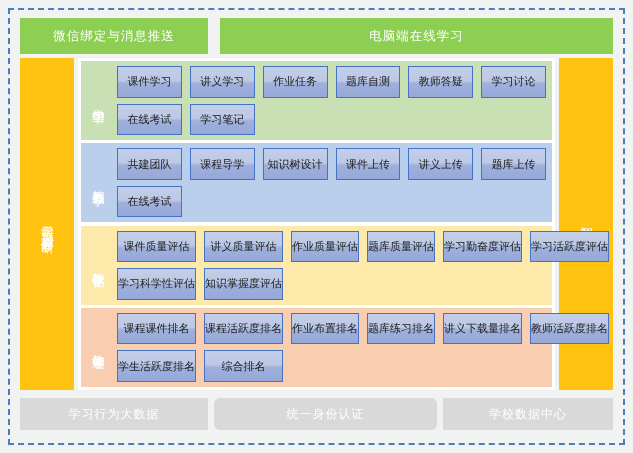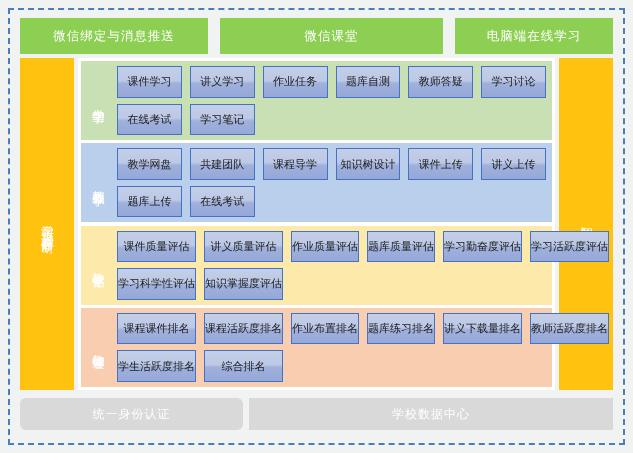--- a/index.html
+++ b/index.html
@@ -155,21 +155,20 @@
 </style>
 </head>
 <body>
 
 <div id="canvas">
 
   <div class="dashed-frame"></div>
 
   <div class="top-band">
     <div class="top-cell c1">微信绑定与消息推送</div>
-    <div class="top-cell c2">微信课堂</div>
     <div class="top-cell c3">电脑端在线学习</div>
   </div>
 
   <div class="pillar left">学习行为分析与诊断</div>
 
   <div class="pillar right">智能学习内容推荐</div>
 
   <div class="panel">
 
     <div class="section s-green">
@@ -182,21 +181,20 @@
         <div class="cell-btn">教师答疑</div>
         <div class="cell-btn">学习讨论</div>
         <div class="cell-btn">在线考试</div>
         <div class="cell-btn">学习笔记</div>
       </div>
     </div>
 
     <div class="section s-blue">
       <div class="section-label">教师教学</div>
       <div class="btn-grid">
-        <div class="cell-btn">教学网盘</div>
         <div class="cell-btn">共建团队</div>
         <div class="cell-btn">课程导学</div>
         <div class="cell-btn">知识树设计</div>
         <div class="cell-btn">课件上传</div>
         <div class="cell-btn">讲义上传</div>
         <div class="cell-btn">题库上传</div>
         <div class="cell-btn">在线考试</div>
       </div>
     </div>
 
@@ -224,17 +222,18 @@
         <div class="cell-btn">讲义下载量排名</div>
         <div class="cell-btn">教师活跃度排名</div>
         <div class="cell-btn">学生活跃度排名</div>
         <div class="cell-btn">综合排名</div>
       </div>
     </div>
 
   </div>
 
   <div class="bottom-band">
+    <div class="bottom-cell b1">学习行为大数据</div>
     <div class="bottom-cell b2">统一身份认证</div>
     <div class="bottom-cell b3">学校数据中心</div>
   </div>
 
 </div>
 
 </body></html>

